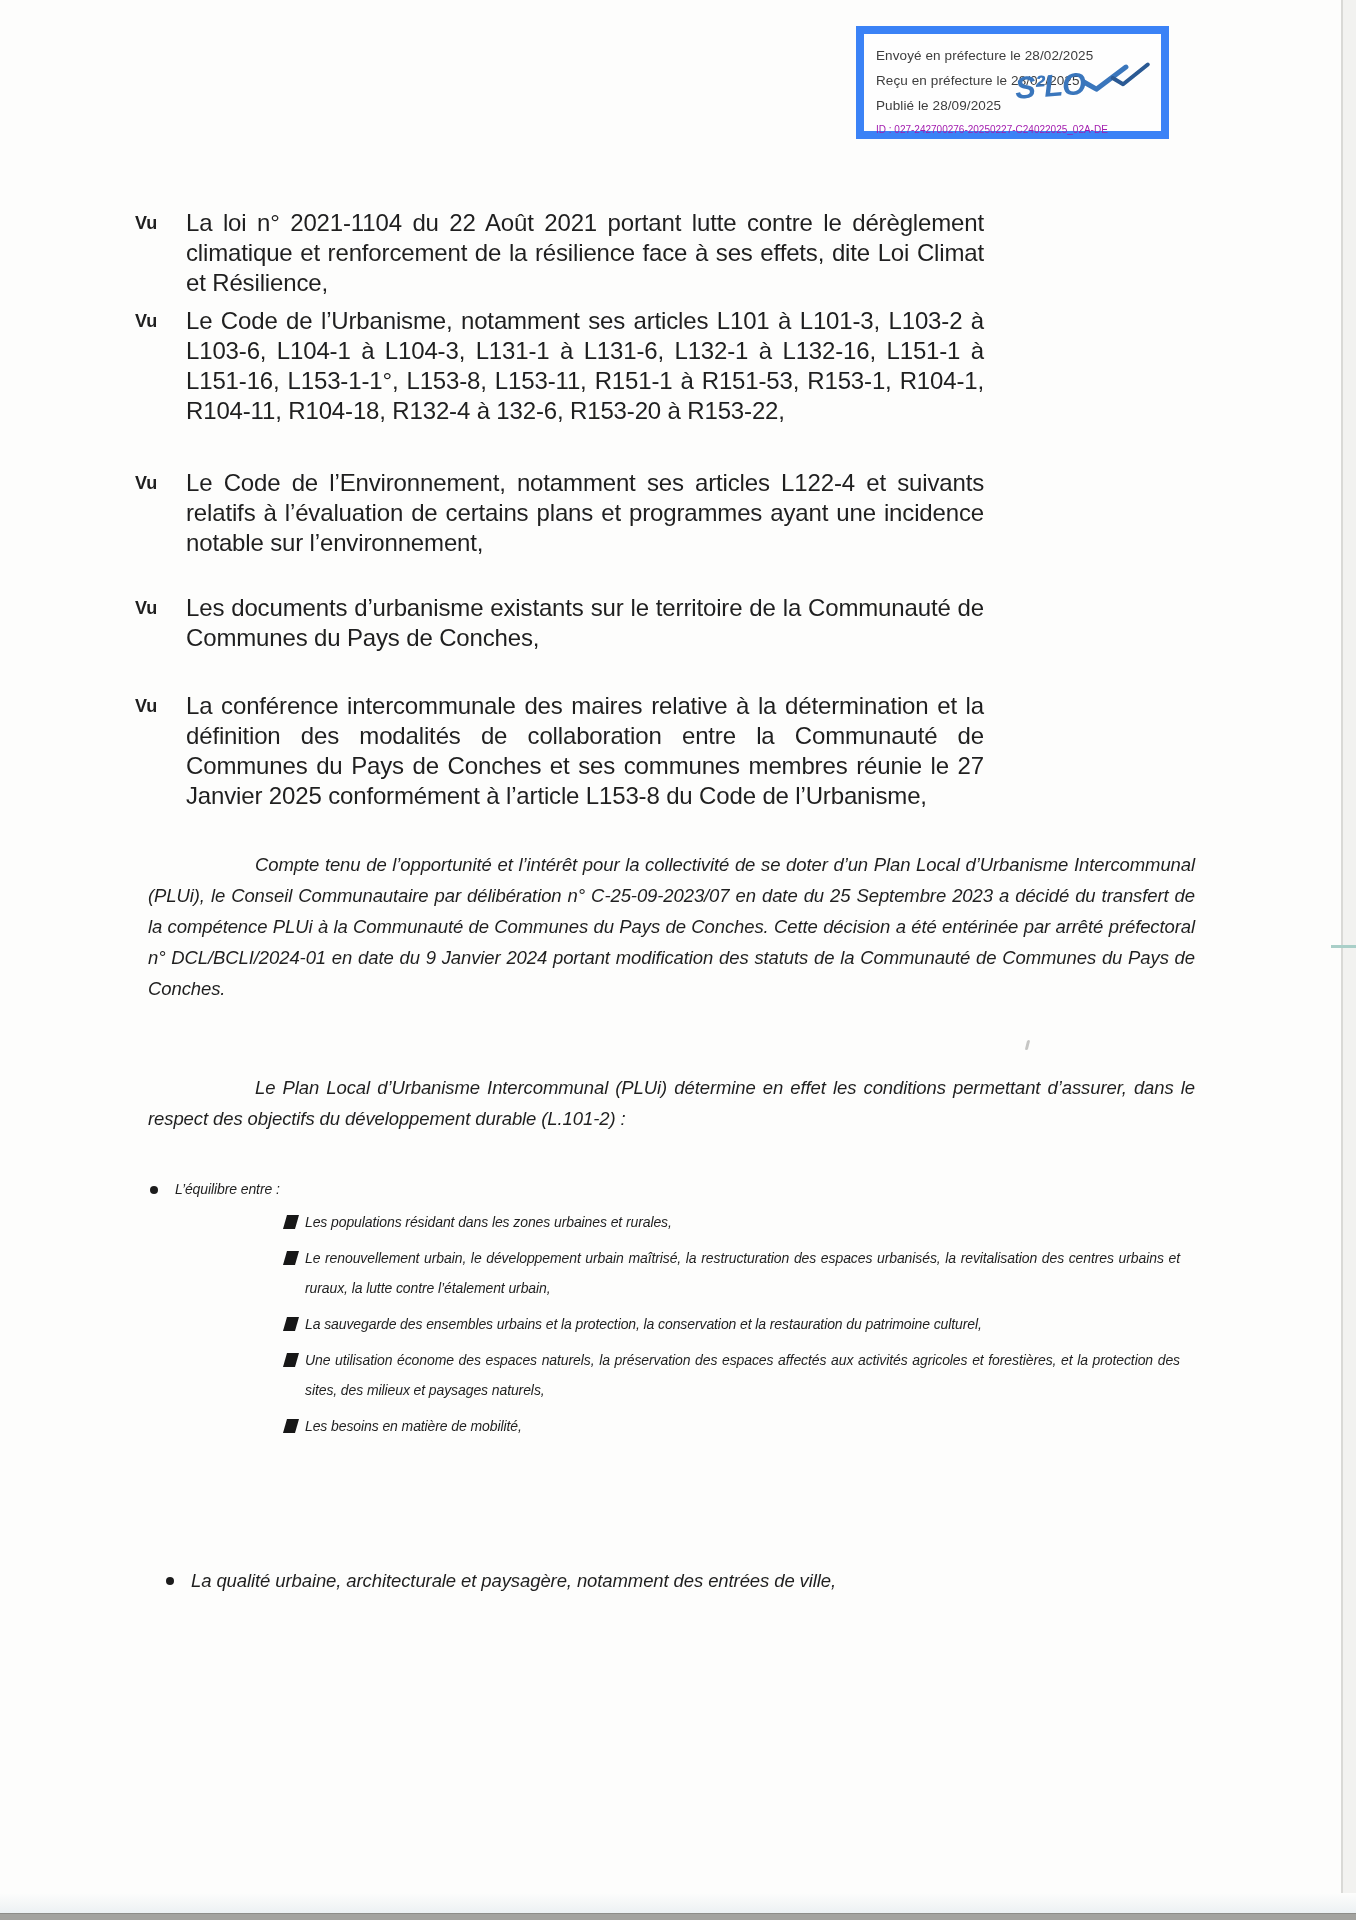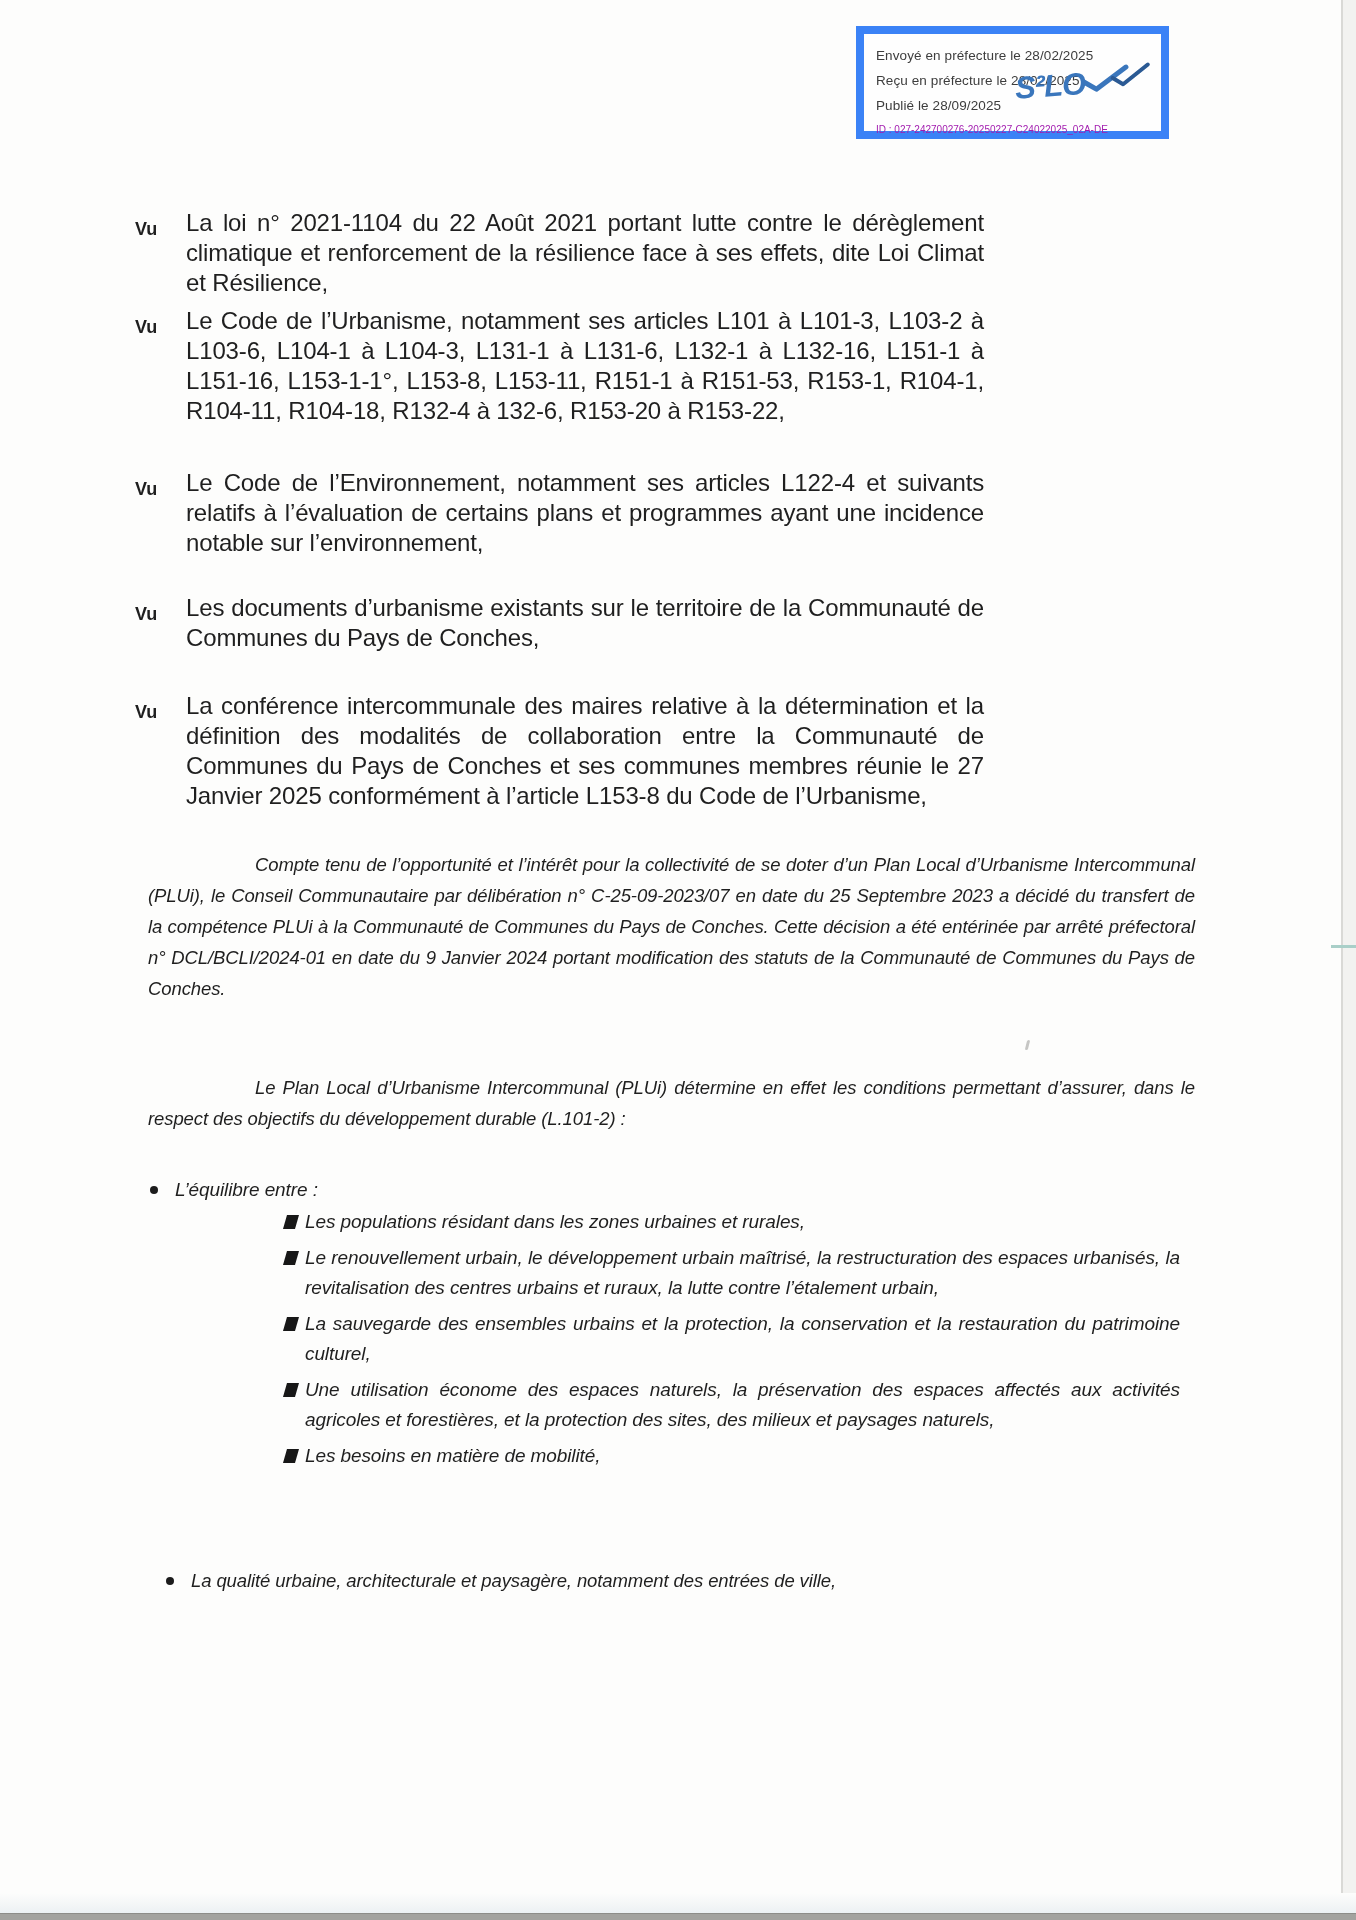--- a/index.html
+++ b/index.html
@@ -78,21 +78,20 @@
 
   
   .vu-row {
     position: absolute; left: 135px;
     display: flex;
   }
   .vu-label {
     width: 51px; flex: 0 0 51px;
     font-weight: 700; font-size: 18px; line-height: 30px;
     letter-spacing: -0.1px;
-    margin-top: 6px;
   }
   .vu-text {
     width: 798px;
     font-size: 24px; line-height: 30px;
     text-align: justify;
     letter-spacing: -0.15px;
   }
 
   .para {
     position: absolute; left: 148px;
@@ -101,21 +100,21 @@
     font-size: 18.5px; line-height: 31px;
     text-align: justify;
     text-indent: 107px;
     letter-spacing: -0.1px;
   }
 
   .objectives {
     position: absolute; left: 148px; top: 1174px;
     width: 1032px;
     font-style: italic;
-    font-size: 19px;
+    font-size: 14px;
     letter-spacing: -0.1px;
   }
   .lead-bullet {
     position: relative; padding-left: 27px;
     line-height: 31px;
   }
   .lead-bullet::before {
     content: ""; position: absolute; left: 2px; top: 12px;
     width: 8px; height: 8px; border-radius: 50%;
     background: #1c1c1c;

